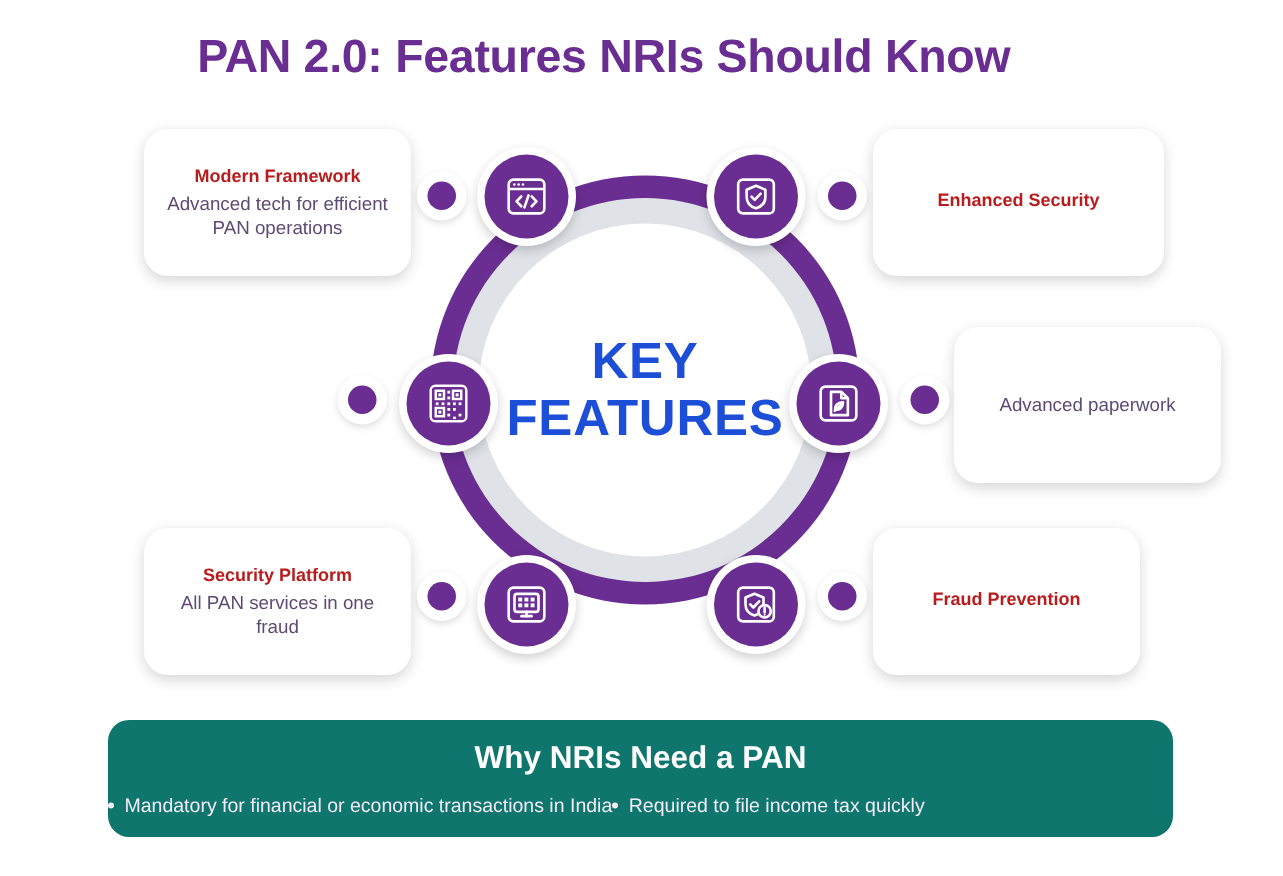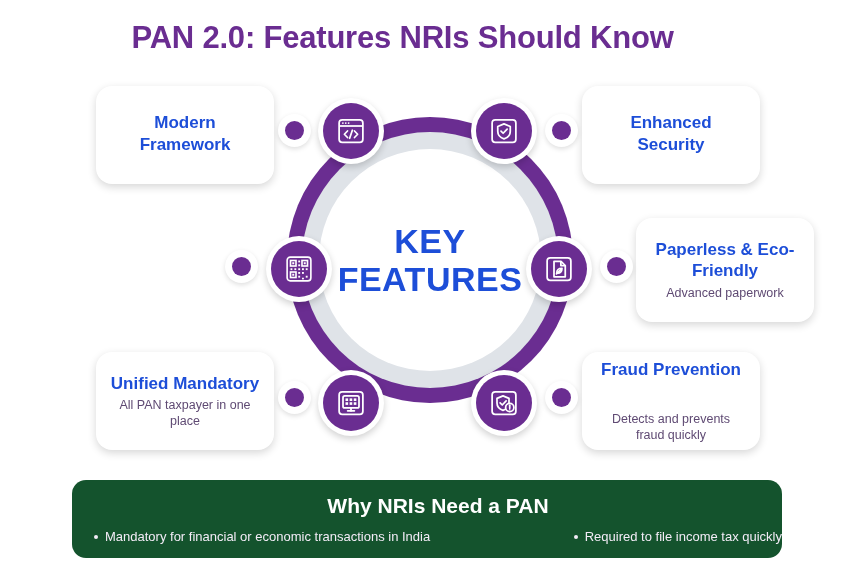--- a/index.html
+++ b/index.html
@@ -125,67 +125,66 @@
     border-radius: 16px;
     box-shadow: 0 3px 9px rgba(0,0,0,0.16);
     padding: 12px 14px;
     display: flex;
     flex-direction: column;
     align-items: center;
     justify-content: center;
     z-index: 4;
   }
   .card-title {
-    color: #1d4ed8;
-    font-size: 17px;
+    color: #b91c1c;
+    font-size: 12px;
     font-weight: bold;
     text-align: center;
     line-height: 1.25;
     margin-bottom: 3px;
   }
   .card-desc {
     color: #5f4a73;
     font-size: 12.5px;
     text-align: center;
     line-height: 1.3;
   }
 
   
   .card-modern      { left: 96px;  top: 86px;  width: 178px; height: 98px; }
-  .card-security    { left: 582px; top: 86px;  width: 178px; height: 98px; }
+  .card-security    { left: 582px; top: 86px;  width: 194px; height: 98px; }
   .card-qr          { left: 42px;  top: 218px; width: 178px; height: 104px; }
   .card-paperless   { left: 636px; top: 218px; width: 178px; height: 104px; }
   .card-unified     { left: 96px;  top: 352px; width: 178px; height: 98px; }
   .card-fraud       { left: 582px; top: 352px; width: 178px; height: 98px; gap: 28px; }
 
   
   .footer {
     position: absolute;
     left: 72px;
     top: 480px;
     width: 710px;
     height: 78px;
-    background: #14532d;
+    background: #0f766e;
     border-radius: 14px;
     display: flex;
     flex-direction: column;
     align-items: center;
     justify-content: center;
-    padding-left: 22px;
   }
   .footer-title {
     color: #ffffff;
     font-size: 21px;
     font-weight: bold;
     margin-bottom: 11px;
   }
   .footer-points {
     display: flex;
     width: 100%;
-    justify-content: space-between;
+    justify-content: flex-start;
     align-items: center;
   }
   .footer-point {
     color: #f3ecf7;
     font-size: 13px;
     display: flex;
     align-items: center;
     gap: 7px;
   }
   .footer-bullet {
@@ -318,40 +317,39 @@
         <polyline points="8.9,11.9 10.6,13.6 13.7,10.3" stroke-linecap="round" stroke-linejoin="round"></polyline>
         <circle cx="16.6" cy="15.6" r="3.3" fill="#6A2D91"></circle>
         <line x1="16.6" y1="13.7" x2="16.6" y2="16.1" stroke-linecap="round"></line>
         <circle cx="16.6" cy="17.4" r="0.55" fill="#ffffff" stroke="none"></circle>
       </svg>
     </div>
   </div>
 
   <div class="card card-modern">
     <div class="card-title">Modern Framework</div>
+    <div class="card-desc">Advanced tech for efficient PAN operations</div>
   </div>
 
   <div class="card card-security">
     <div class="card-title">Enhanced Security</div>
   </div>
 
 
   <div class="card card-paperless">
-    <div class="card-title">Paperless &amp; Eco-Friendly</div>
     <div class="card-desc">Advanced paperwork</div>
   </div>
 
   <div class="card card-unified">
-    <div class="card-title">Unified Mandatory</div>
-    <div class="card-desc">All PAN taxpayer in one place</div>
+    <div class="card-title">Security Platform</div>
+    <div class="card-desc">All PAN services in one fraud</div>
   </div>
 
   <div class="card card-fraud">
     <div class="card-title">Fraud Prevention</div>
-    <div class="card-desc">Detects and prevents fraud quickly</div>
   </div>
 
 </div>
 
 <div class="footer">
   <div class="footer-title">Why NRIs Need a PAN</div>
   <div class="footer-points">
     <div class="footer-point">
       <span class="footer-bullet"></span>
       <span>Mandatory for financial or economic transactions in India</span>

